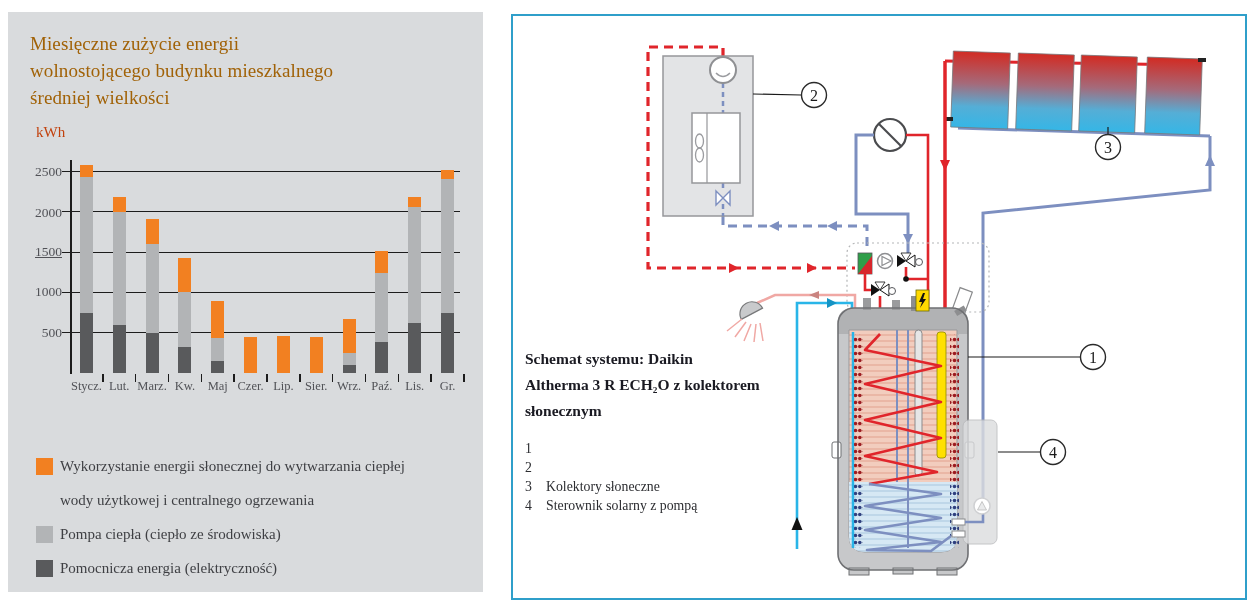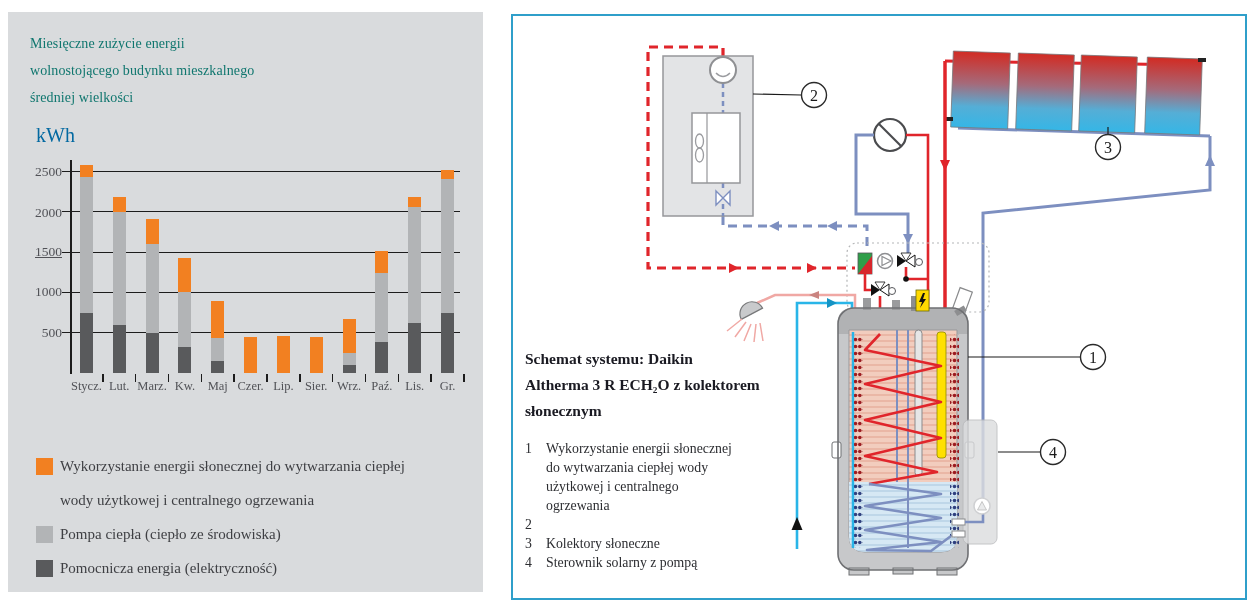--- a/index.html
+++ b/index.html
@@ -1,23 +1,23 @@
 <!DOCTYPE html>
 <html><head>
 <meta charset="utf-8">
 <style>
   html,body{margin:0;padding:0;background:#ffffff;font-family:"Liberation Sans",\ 
   "DejaVu Sans",sans-serif;}
   .stage{position:relative;width:1256px;height:614px;background:#fff;overflow:hidden;}
 
   
   .left-panel{position:absolute;left:8px;top:12px;width:475px;height:580px;background:#d9dbdd;}
-  .chart-title{position:absolute;left:22px;top:18px;width:420px;font-size:14px;line-height:27px;
-    color:#0f766e;font-weight:500;white-space:pre-line;letter-spacing:.1px;}
-  .kwh-label{position:absolute;left:28px;top:112px;font-size:20px;color:#0369a1;}
+  .chart-title{position:absolute;left:22px;top:18px;width:420px;font-size:19px;line-height:27px;
+    color:#a16207;font-weight:500;white-space:pre-line;letter-spacing:.1px;}
+  .kwh-label{position:absolute;left:28px;top:112px;font-size:15px;color:#c2410c;}
   .plot{position:absolute;left:62px;top:148px;width:394px;height:213px;}
   .axis-y{position:absolute;left:0;top:0;width:2px;height:214px;background:#1c1c1c;}
   .gridline{position:absolute;left:-8px;width:398px;height:1px;background:#1c1c1c;}
   .ytick-label{position:absolute;left:-58px;width:50px;text-align:right;font-size:13.5px;color:#515257;}
   .bar-seg{position:absolute;width:13px;}
   .x-tick{position:absolute;width:1.5px;height:8px;background:#1c1c1c;top:214px;}
   .month-label{position:absolute;top:219px;width:44px;margin-left:-22px;text-align:center;
     font-size:12.5px;color:#515257;}
   .legend{position:absolute;left:28px;top:437px;width:432px;}
   .legend-item{position:relative;padding-left:24px;font-size:15px;line-height:34px;color:#3e3f43;
@@ -324,24 +324,20 @@
         <text x="542" y="444" text-anchor="middle" font-family="Liberation Serif, DejaVu Serif, serif" font-size="16" fill="#1a1a1a">4</text>
       </g>
     </svg>
 
     <div class="schema-title">Schemat systemu: Daikin
 Altherma 3 R ECH₂O z kolektorem
 słonecznym</div>
     <div class="schema-list" id="schema-list">
         <div class="schema-row">
           <div class="schema-num">1</div>
-          <div class="schema-txt">Wykorzystanie energii słonecznej
-do wytwarzania ciepłej wody
-użytkowej i centralnego
-ogrzewania</div>
         </div>
         <div class="schema-row">
           <div class="schema-num">2</div>
         </div>
         <div class="schema-row">
           <div class="schema-num">3</div>
           <div class="schema-txt">Kolektory słoneczne</div>
         </div>
         <div class="schema-row">
           <div class="schema-num">4</div>

